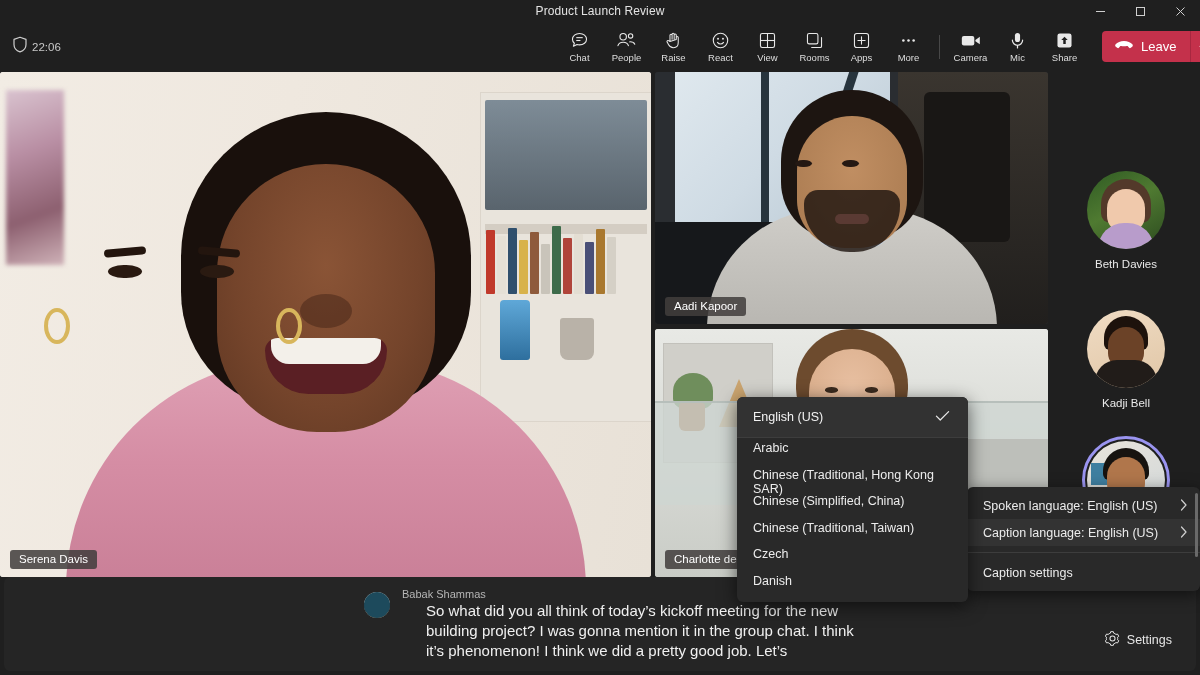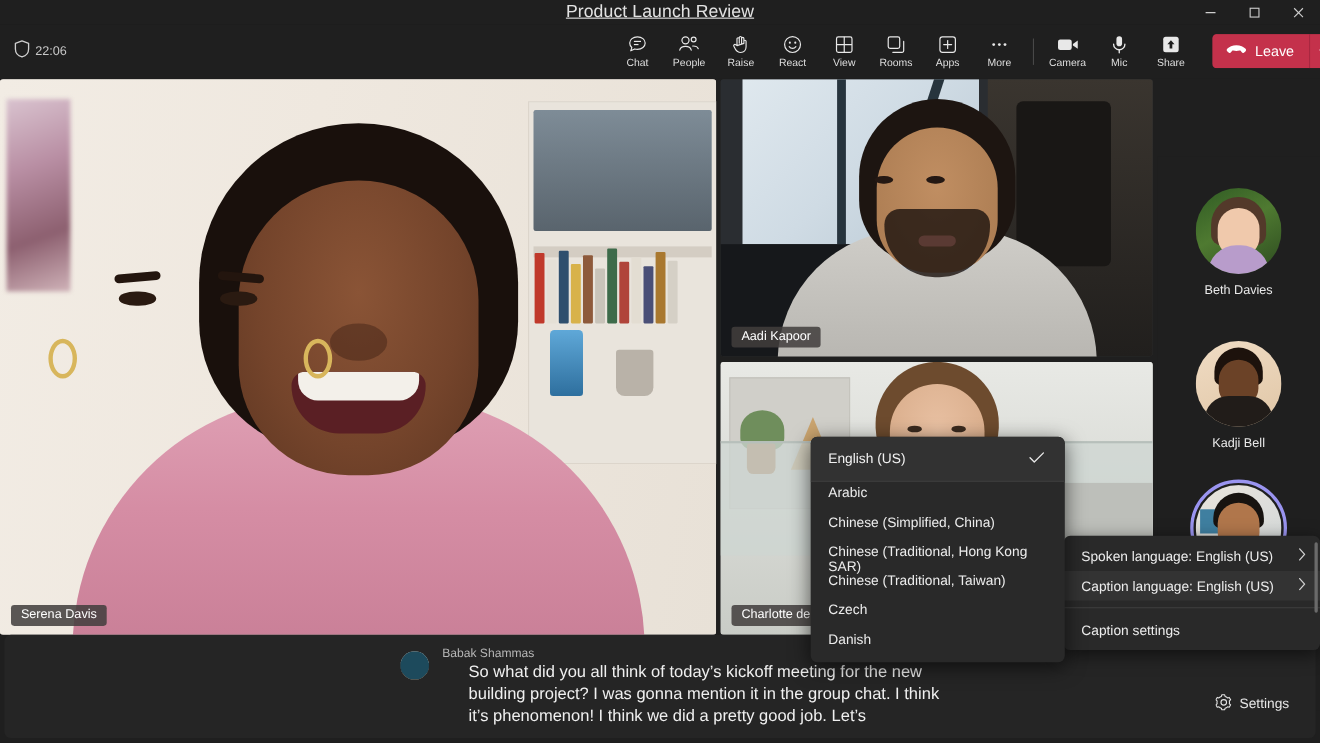--- a/index.html
+++ b/index.html
@@ -10,21 +10,21 @@
     overflow: hidden;
     -webkit-font-smoothing: antialiased;
   }
   .app { position: relative; width: 1200px; height: 675px; background: #1f1f1f; }
 
   
   .titlebar {
     position: absolute; top: 0; left: 0; width: 1200px; height: 22px;
     background: #1f1f1f; display: flex; align-items: center; justify-content: center;
   }
-  .titlebar-title { font-size: 16px; color: #e3e3e3; letter-spacing: .1px; text-decoration: underline; }
+  .titlebar-title { font-size: 12px; color: #e3e3e3; letter-spacing: .1px; }
   .winctl { position: absolute; right: 0; top: 0; height: 22px; display: flex; }
   .winctl > div {
     width: 40px; height: 22px; display: flex; align-items: center; justify-content: center;
     color: #cfcfcf;
   }
 
   
   .cmdbar {
     position: absolute; top: 22px; left: 0; width: 1200px; height: 49px;
     background: #1f1f1f; display: flex; align-items: center;
@@ -598,24 +598,24 @@
         <svg width="15" height="12" viewBox="0 0 16 12">
             <path d="M1.5 6.2 5.6 10.3 14.5 1.4" fill="none" stroke="#e8e8e8" stroke-width="1.3" stroke-linecap="round" stroke-linejoin="round"></path>
           </svg>
       </span>
     </div>
     <div class="lang-list">
       <div class="lang-item">
           <span>Arabic</span>
         </div>
       <div class="lang-item">
+          <span>Chinese (Traditional, Hong Kong SAR)</span>
+        </div>
+      <div class="lang-item">
           <span>Chinese (Simplified, China)</span>
-        </div>
-      <div class="lang-item">
-          <span>Chinese (Traditional, Hong Kong SAR)</span>
         </div>
       <div class="lang-item">
           <span>Chinese (Traditional, Taiwan)</span>
         </div>
       <div class="lang-item">
           <span>Czech</span>
         </div>
       <div class="lang-item">
           <span>Danish</span>
         </div>

